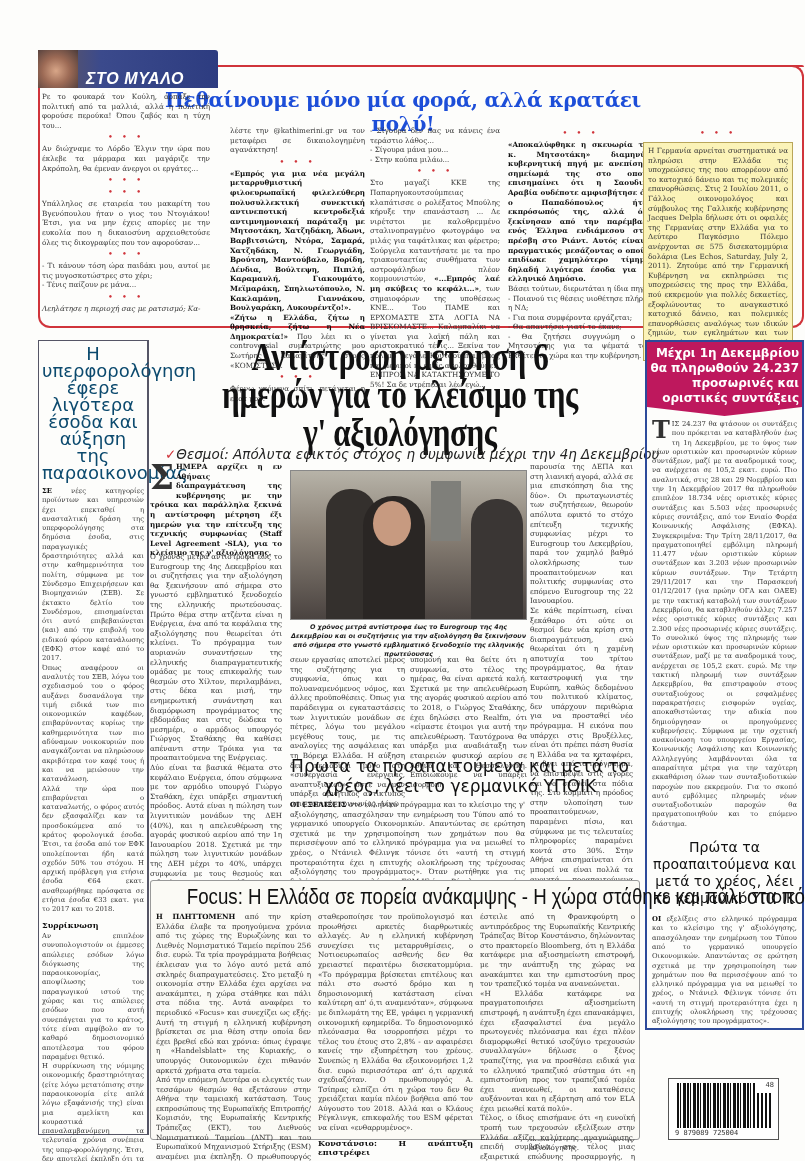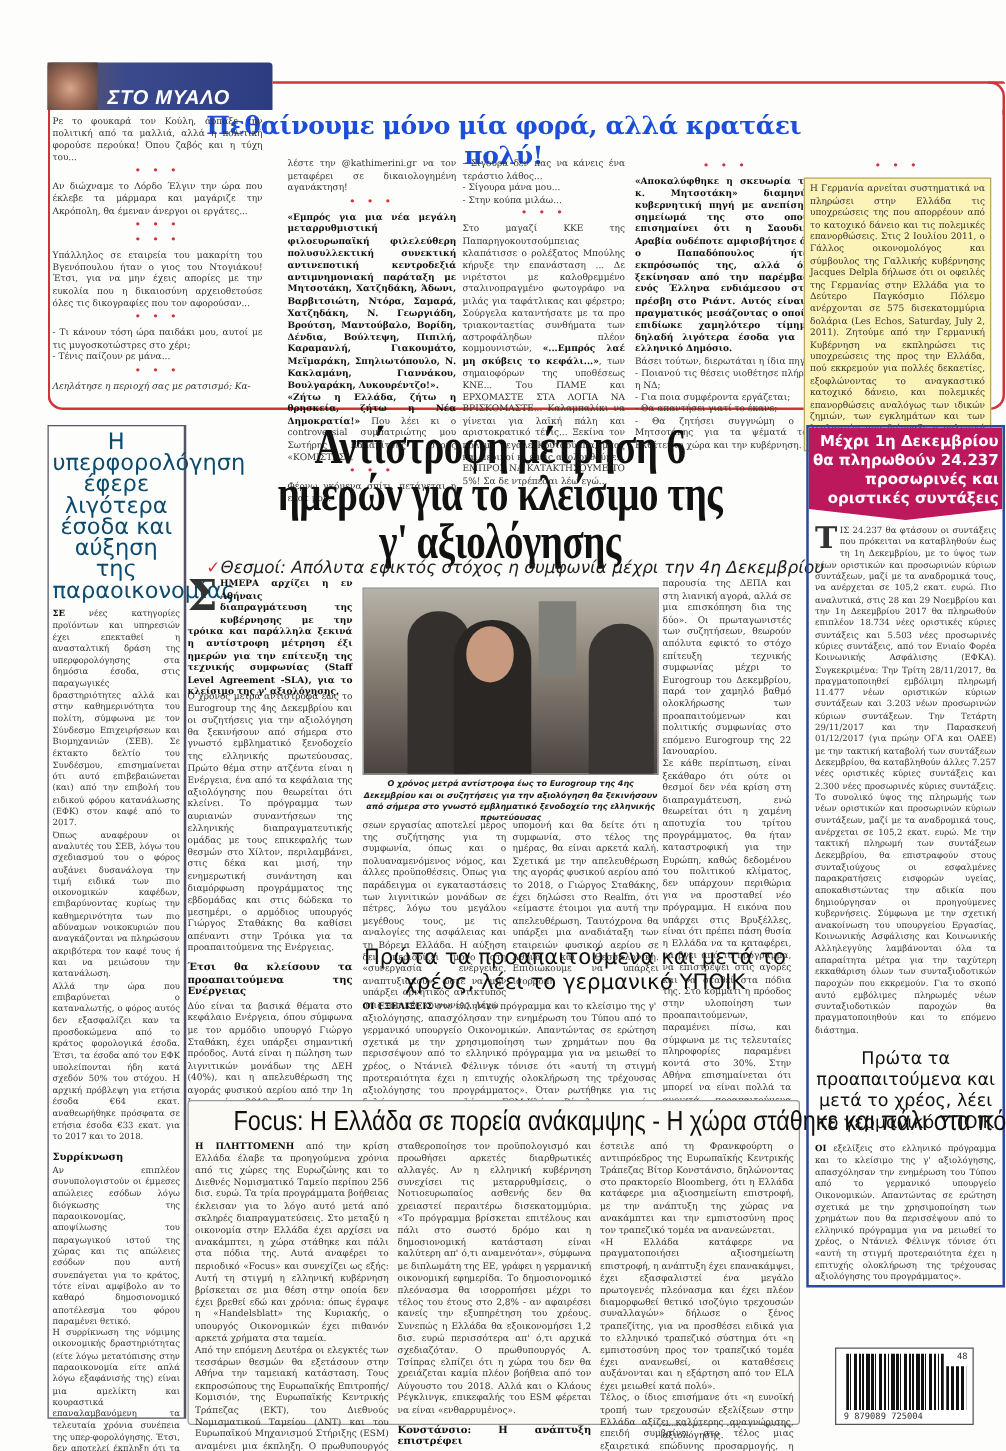--- a/index.html
+++ b/index.html
@@ -155,21 +155,20 @@
   <div class="door"></div>
   <div class="p1"></div>
   <div class="p2"></div>
   <div class="p2h"></div>
   <div class="p3"></div>
 </div>
 <div class="abs" id="caption">Ο χρόνος μετρά αντίστροφα έως το Eurogroup της 4ης Δεκεμβρίου και οι συζητήσεις για την αξιολόγηση θα ξεκινήσουν από σήμερα στο γνωστό εμβληματικό ξενοδοχείο της ελληνικής πρωτεύουσας</div>
 
 <div class="abs txt" id="col-m1">
   <p>Ο χρόνος μετρά αντίστροφα έως το Eurogroup της 4ης Δεκεμβρίου και οι συζητήσεις για την αξιολόγηση θα ξεκινήσουν από σήμερα στο γνωστό εμβληματικό ξενοδοχείο της ελληνικής πρωτεύουσας. Πρώτο θέμα στην ατζέντα είναι η Ενέργεια, ένα από τα κεφάλαια της αξιολόγησης που θεωρείται ότι κλείνει. Το πρόγραμμα των αυριανών συναντήσεων της ελληνικής διαπραγματευτικής ομάδας με τους επικεφαλής των θεσμών στο Χίλτον, περιλαμβάνει, στις δέκα και μισή, την ενημερωτική συνάντηση και διαμόρφωση προγράμματος της εβδομάδας και στις δώδεκα το μεσημέρι, ο αρμόδιος υπουργός Γιώργος Σταθάκης θα καθίσει απέναντι στην Τρόικα για τα προαπαιτούμενα της Ενέργειας.</p>
-  <div class="sub">Έτσι θα κλείσουν τα προαπαιτούμενα της Ενέργειας</div>
   <p>Δύο είναι τα βασικά θέματα στο κεφάλαιο Ενέργεια, όπου σύμφωνα με τον αρμόδιο υπουργό Γιώργο Σταθάκη, έχει υπάρξει σημαντική πρόοδος. Αυτά είναι η πώληση των λιγνιτικών μονάδων της ΔΕΗ (40%), και η απελευθέρωση της αγοράς φυσικού αερίου από την 1η Ιανουαρίου 2018. Σχετικά με την πώληση των λιγνιτικών μονάδων της ΔΕΗ μέχρι το 40%, υπάρχει συμφωνία με τους θεσμούς και ειδικά στις μονάδες της Μεγαλόπολης και της Μελίτης. Όπως έχει δηλώσει ο υπουργός, οι προσφορές θα γίνουν με τη μορφή ανεξάρτητων θυγατρικών. Στο πρόγραμμα είναι η απόφαση για την αναβάθμιση της μονάδας του Αμυνταίου, ώστε να παραμείνει ενεργή περισσότερα χρόνια. Η διατήρηση των θέ-</p>
 </div>
 <div class="abs txt" id="col-m2">
   <p>σεων εργασίας αποτελεί μέρος της συζήτησης για τη συμφωνία, όπως και ο πολυαναμενόμενος νόμος, και άλλες προϋποθέσεις. Όπως για παράδειγμα οι εγκαταστάσεις των λιγνιτικών μονάδων σε πέτρες, λόγω του μεγάλου μεγέθους τους, με τις αναλογίες της ασφάλειας και τη Βόρεια Ελλάδα. Η αύξηση δεν περιορίζει μόνο στη «συνεργασία ενέργειας, αναπτυξιακού», ώστε να μην υπάρξει αρνητικός αντίκτυπος στις τοπικές κοινωνίες. Λέγω</p>
 </div>
 <div class="abs txt" id="col-m3">
   <p>υπομονή και θα δείτε ότι η συμφωνία, στο τέλος της ημέρας, θα είναι αρκετά καλή. Σχετικά με την απελευθέρωση της αγοράς φυσικού αερίου από το 2018, ο Γιώργος Σταθάκης, έχει δηλώσει στο Realfm, ότι «είμαστε έτοιμοι για αυτή την απελευθέρωση. Ταυτόχρονα θα υπάρξει μια αναδιάταξη των εταιρειών φυσικού αερίου σε Αθήνα και Θεσσαλονίκη. Επιδιώκουμε να υπάρξει ισορροπη</p>
 </div>
 <div class="abs txt" id="col-m4">
   <p style="white-space:pre-line">παρουσία της ΔΕΠΑ και στη λιανική αγορά, αλλά σε μια επισκόπηση δια της δύο». Οι πρωταγωνιστές των συζητήσεων, θεωρούν απόλυτα εφικτό το στόχο επίτευξη τεχνικής συμφωνίας μέχρι το Eurogroup του Δεκεμβρίου, παρά τον χαμηλό βαθμό ολοκλήρωσης των προαπαιτούμενων και πολιτικής συμφωνίας στο επόμενο Eurogroup της 22 Ιανουαρίου.

